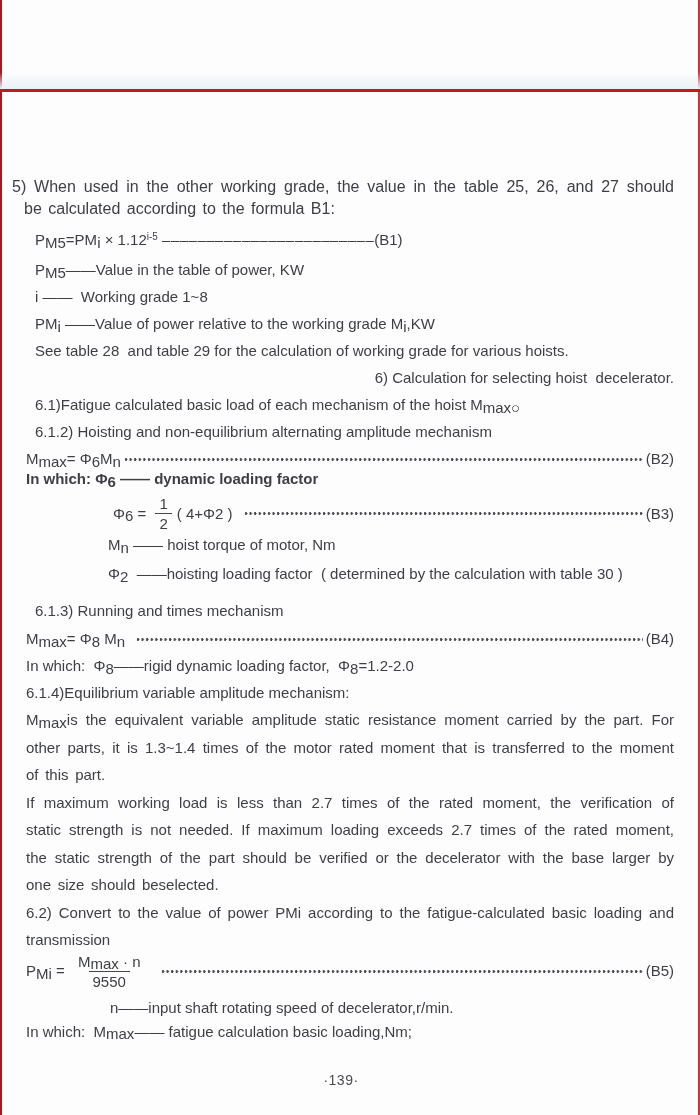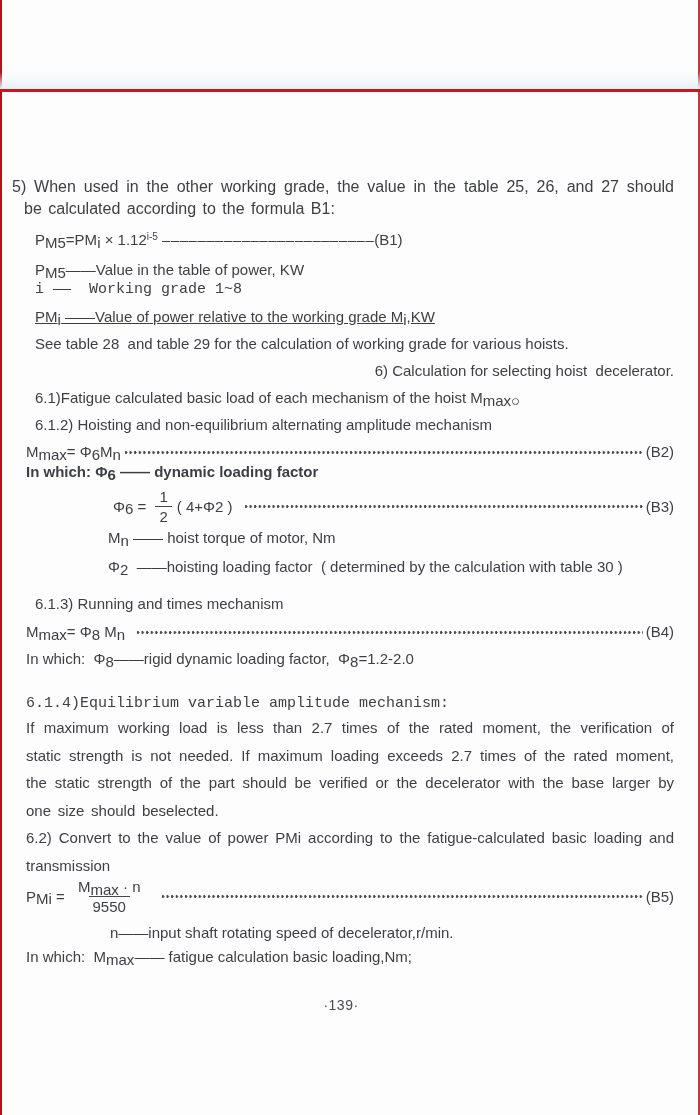--- a/index.html
+++ b/index.html
@@ -37,35 +37,36 @@
 <div class="edge edge-left"></div>
 <div class="edge edge-right"></div>
 <div class="rule-band"></div>
 <div class="rule-top"></div>
 
 <div class="content">
   <div>
       <div class="para1" style="margin-top: 176px; padding-left: 16px; text-indent: -12px;"><span>5) When used in the other working grade, the value in the table 25, 26, and 27 should be calculated according to the formula B1:</span></div>
       <div class="line" style="margin-top: 10px; padding-left: 27px;"><span>P</span><span class="sub">M5</span><span>=PM</span><span class="sub">i</span><span> × 1.12</span><span class="sup">i-5</span><span> </span><span class="dash">––––––––––––––––––––––––</span><span>(B1)</span></div>
       <div class="line" style="margin-top: 8px; padding-left: 27px;"><span>P</span><span class="sub">M5</span><span>——Value in the table of power, KW</span></div>
-      <div class="line" style="padding-left: 27px; font-family: Liberation Mono, monospace;"><span>i ——  Working grade 1~8</span></div>
-      <div class="line" style="margin-top: 7px; padding-left: 27px; text-decoration: underline;"><span>PM</span><span class="sub">i</span><span> ——Value of power relative to the working grade M</span><span class="sub">i</span><span>,KW</span></div>
+      <div class="line" style="margin-top: 7px; padding-left: 27px;"><span>i ——  Working grade 1~8</span></div>
+      <div class="line" style="margin-top: 7px; padding-left: 27px;"><span>PM</span><span class="sub">i</span><span> ——Value of power relative to the working grade M</span><span class="sub">i</span><span>,KW</span></div>
       <div class="line" style="margin-top: 7px; padding-left: 27px;"><span>See table 28  and table 29 for the calculation of working grade for various hoists.</span></div>
       <div class="line" style="margin-top: 7px; padding-left: 27px; text-align: right;"><span>6) Calculation for selecting hoist  decelerator.</span></div>
       <div class="line" style="margin-top: 7px; padding-left: 27px;"><span>6.1)Fatigue calculated basic load of each mechanism of the hoist M</span><span class="sub">max○</span></div>
       <div class="line" style="margin-top: 7px; padding-left: 27px;"><span>6.1.2) Hoisting and non-equilibrium alternating amplitude mechanism</span></div>
       <div class="fline" style="margin-top: 7px; padding-left: 18px;"><span>M</span><span class="sub">max</span><span>= Φ</span><span class="sub">6</span><span>M</span><span class="sub">n</span><span class="leader"></span><span>(B2)</span></div>
       <div class="line" style="padding-left: 18px; font-weight: bold;"><span>In which: Φ</span><span class="sub">6</span><span> —— dynamic loading factor</span></div>
       <div class="fline" style="margin-top: 5px; padding-left: 105px;"><span>Φ</span><span class="sub">6</span><span> = </span><span class="frac"><span class="fnum"><span>1</span></span><span class="fden"><span>2</span></span></span><span>( 4+Φ2 )  </span><span class="leader"></span><span>(B3)</span></div>
       <div class="line" style="margin-top: 2px; padding-left: 100px;"><span>M</span><span class="sub">n</span><span> —— hoist torque of motor, Nm</span></div>
       <div class="line" style="margin-top: 9px; padding-left: 100px;"><span>Φ</span><span class="sub">2</span><span>  ——hoisting loading factor  ( determined by the calculation with table 30 )</span></div>
       <div class="line" style="margin-top: 17px; padding-left: 27px;"><span>6.1.3) Running and times mechanism</span></div>
       <div class="fline" style="margin-top: 8px; padding-left: 18px;"><span>M</span><span class="sub">max</span><span>= Φ</span><span class="sub">8</span><span> M</span><span class="sub">n</span><span>  </span><span class="leader"></span><span>(B4)</span></div>
       <div class="line" style="margin-top: 7px; padding-left: 18px;"><span>In which:  Φ</span><span class="sub">8</span><span>——rigid dynamic loading factor,  Φ</span><span class="sub">8</span><span>=1.2-2.0</span></div>
-      <div class="line" style="margin-top: 25px; padding-left: 18px; font-family: Liberation Mono, monospace;"><span>6.1.4)Equilibrium variable amplitude mechanism:</span></div>
+      <div class="line" style="margin-top: 7px; padding-left: 18px;"><span>6.1.4)Equilibrium variable amplitude mechanism:</span></div>
+      <div class="para" style="margin-top: 3px; padding-left: 18px;"><span>M</span><span class="sub">max</span><span>is the equivalent variable amplitude static resistance moment carried by the part. For other parts, it is 1.3~1.4 times of the motor rated moment that is transferred to the moment of this part.</span></div>
       <div class="para" style="margin-top: 0px; padding-left: 18px;"><span>If maximum working load is less than 2.7 times of the rated moment, the verification of static strength is not needed. If maximum loading exceeds 2.7 times of the rated moment, the static strength of the part should be verified or the decelerator with the base larger by one size should beselected.</span></div>
       <div class="para" style="margin-top: 0px; padding-left: 18px;"><span>6.2) Convert to the value of power PMi according to the fatigue-calculated basic loading and transmission</span></div>
       <div class="fline" style="margin-top: -2px; padding-left: 18px;"><span>P</span><span class="sub">Mi</span><span> = </span><span class="frac"><span class="fnum"><span>M</span><span class="sub">max</span><span> · n</span></span><span class="fden"><span>9550</span></span></span><span>  </span><span class="leader"></span><span>(B5)</span></div>
       <div class="line" style="margin-top: 7px; padding-left: 102px;"><span>n——input shaft rotating speed of decelerator,r/min.</span></div>
       <div class="line" style="margin-top: 4px; padding-left: 18px;"><span>In which:  M</span><span class="sub">max</span><span>—— fatigue calculation basic loading,Nm;</span></div>
     </div>
   <div class="pagenum">·139·</div>
 </div>
 
 </body></html>

